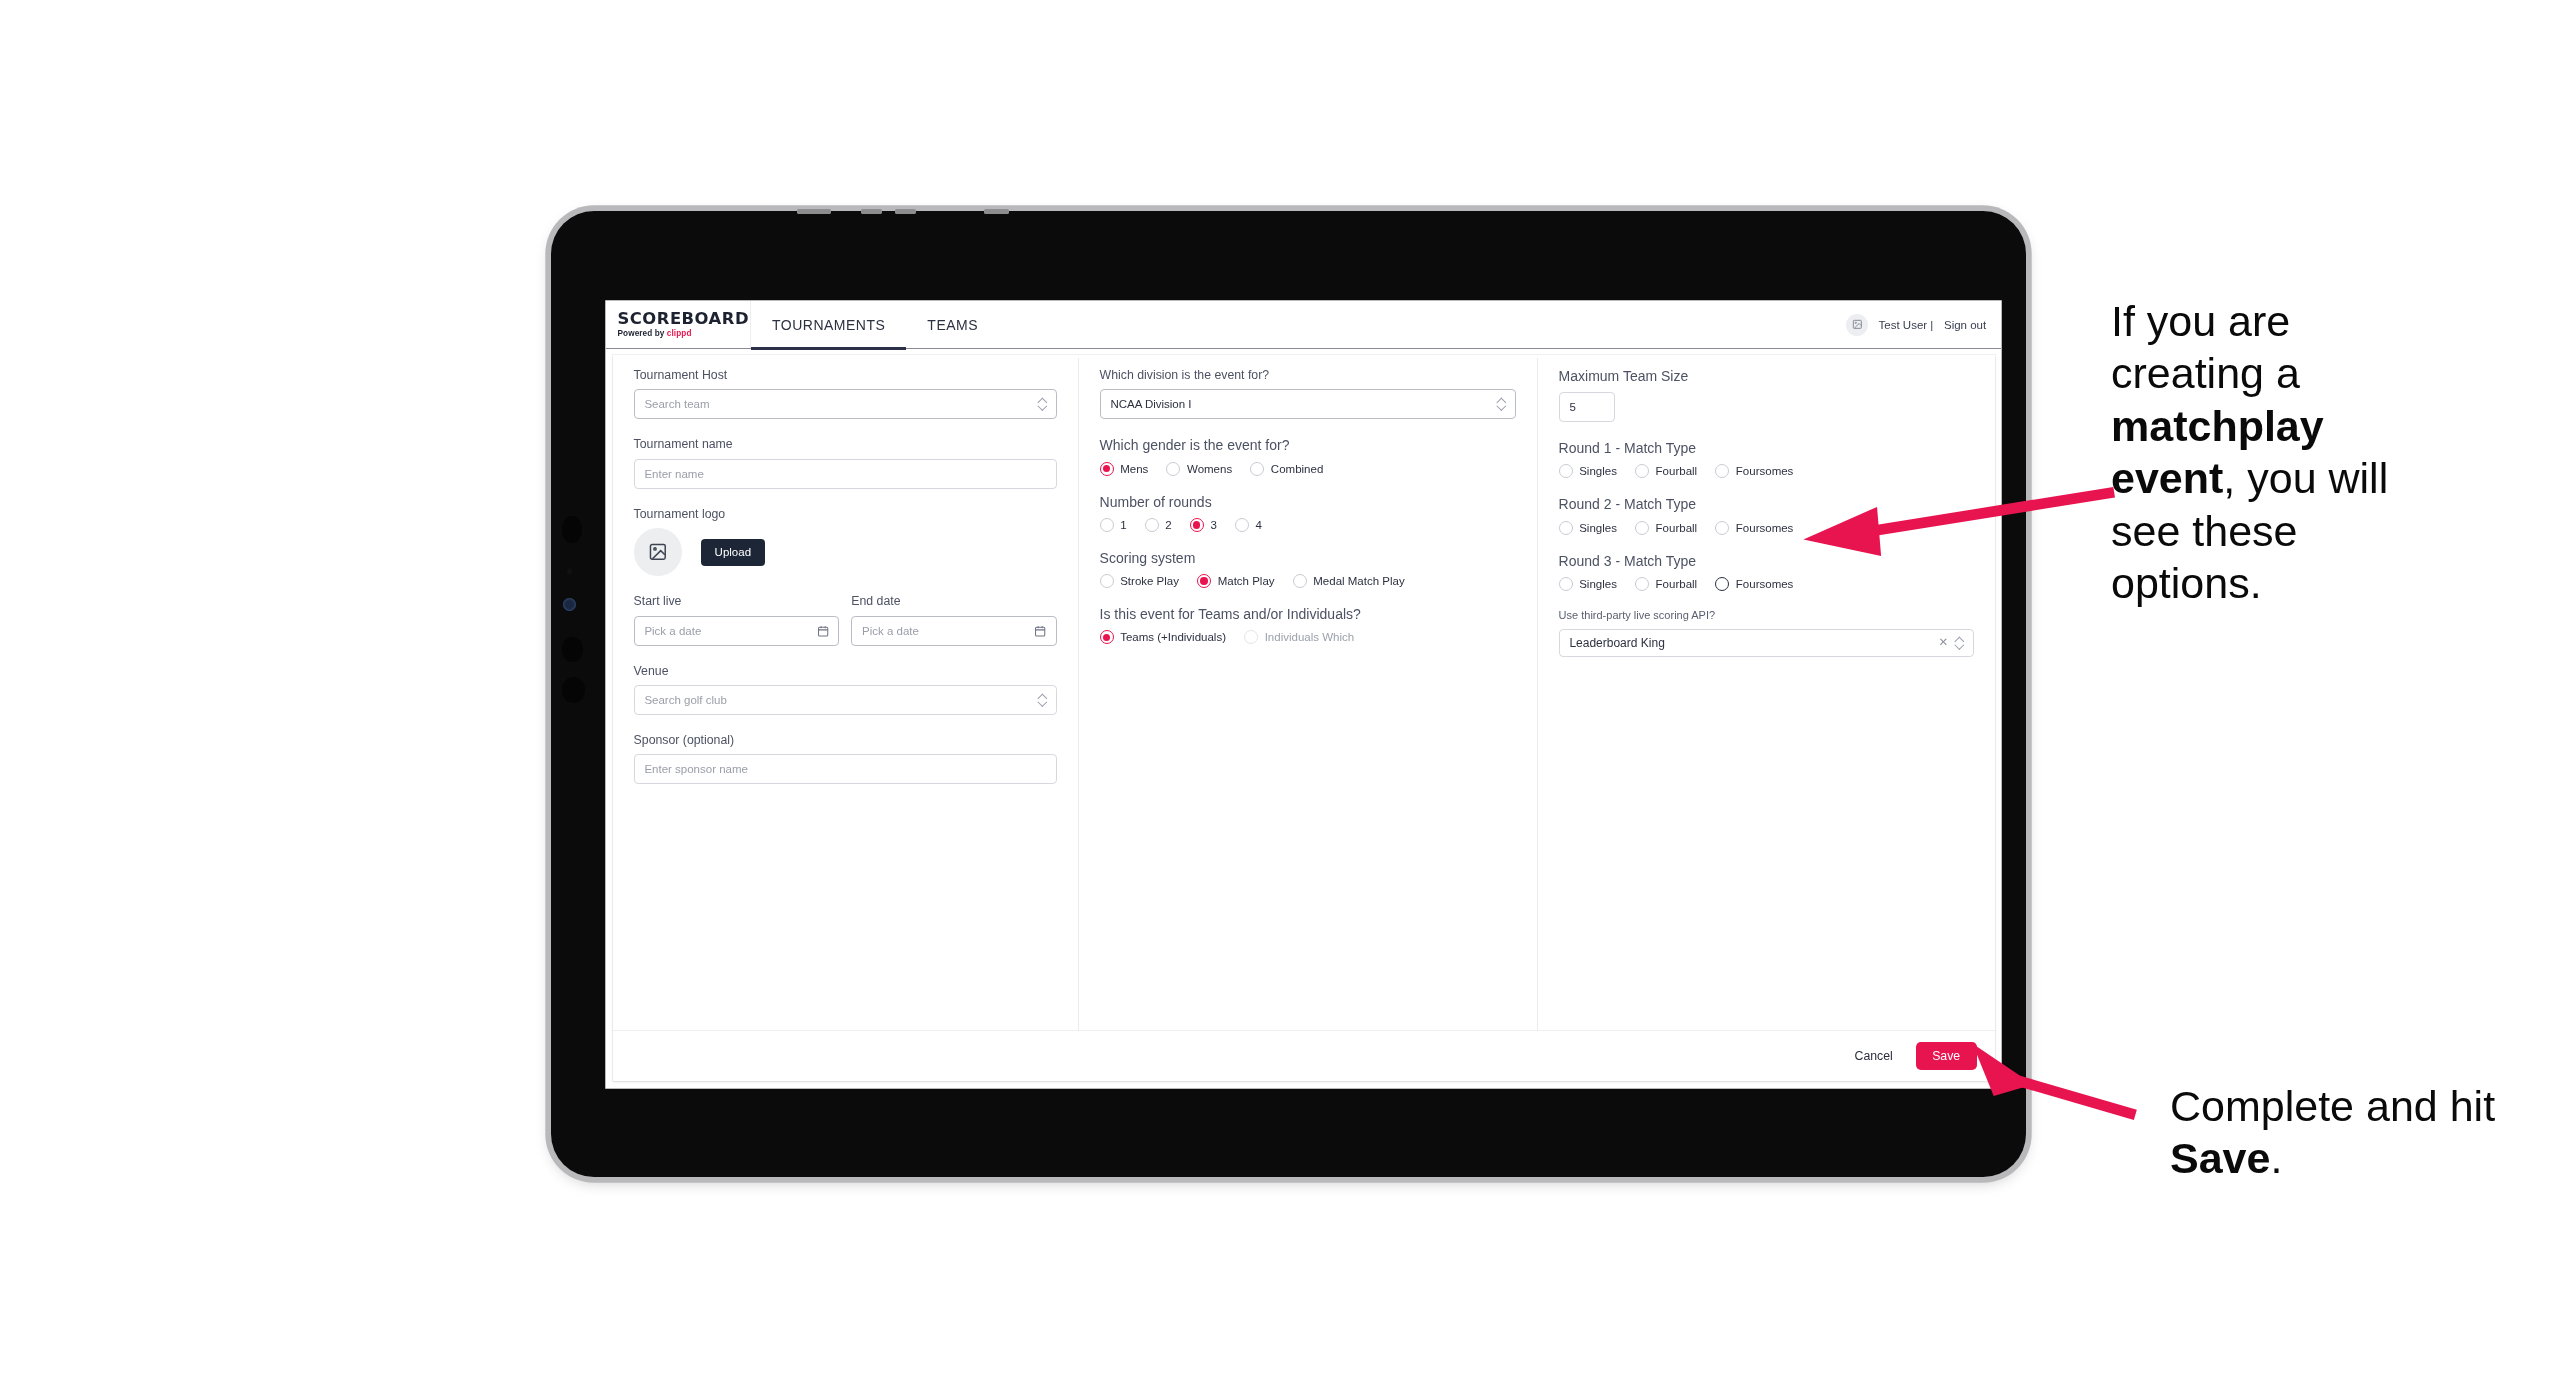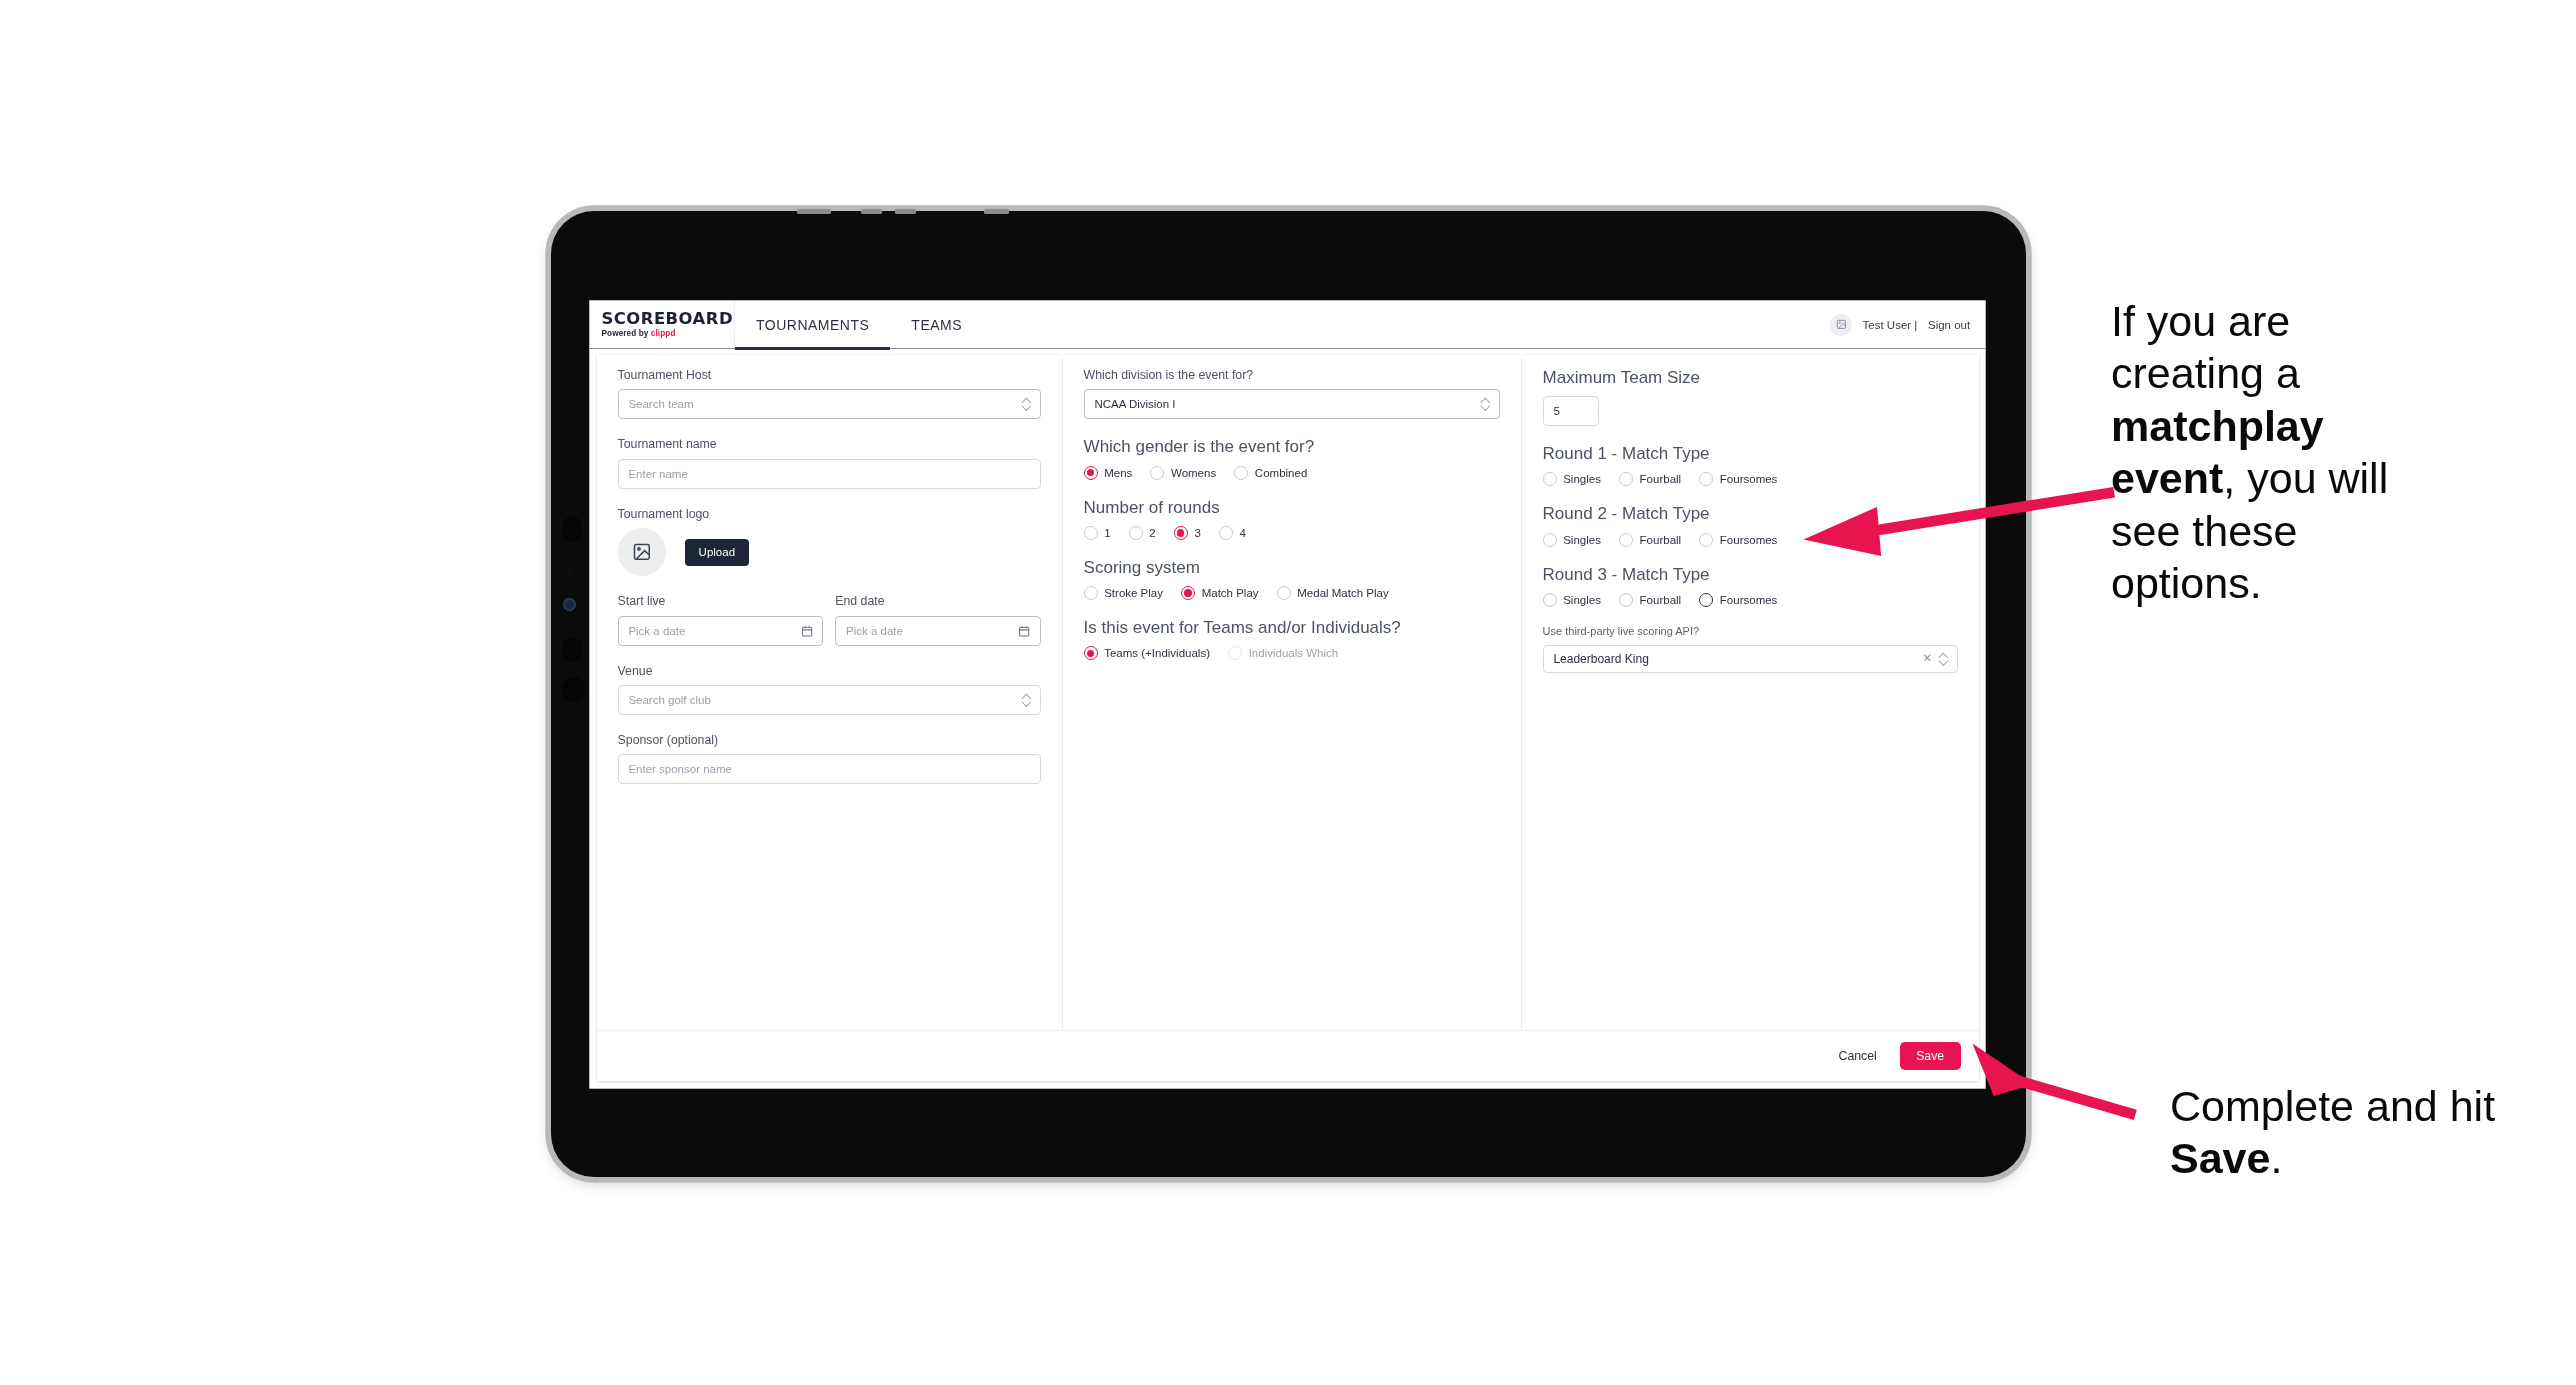--- a/index.html
+++ b/index.html
@@ -26,21 +26,21 @@
   .bezel-dot.d2 { top: 357px; width: 4.9px;  height: 5.7px;  left: 16.4px; background:#111; }
   .bezel-dot.d3 { top: 387px; width: 13px; height: 13px; left: 12.3px; background:#1b2740; box-shadow: inset 0 0 2.5px #4a6ea8; }
   .bezel-dot.d4 { top: 426px; width: 21px; height: 24.6px; }
   .bezel-dot.d5 { top: 466px; width: 23px; height: 26px; }
   
   .top-notch { position:absolute; top:-2.5px; height: 5.7px; background:#8d8d90; border-radius: 1.6px; }
 
   
   #screen {
     position: absolute;
-    left: 39px; top: 90px;
+    left: 55px; top: 90px;
     width: 1395px; height: 787px;
     background: #ffffff;
     box-shadow: 0 0 0 0.8px #e3e3e6;
   }
 
   
   #topnav {
     position: relative; height: 48px; width: 100%;
     background: #ffffff;
     border-bottom: 1.6px solid #8a8a95;
@@ -145,21 +145,21 @@
     width: 14px; height: 14px; border-radius:50%;
     border: 1.4px solid #c8cbd2; background:#fff;
     display:flex; align-items:center; justify-content:center; flex: 0 0 auto;
   }
   .rdot.on { border-color:#e8144f; }
   .rdot.on::after { content:""; width:7.4px; height:7.4px; border-radius:50%; background:#e8144f; }
   .rdot.focus { border-color:#2b3040; border-width:1.6px; }
   .rlabel { font-size: 11.5px; color:#2c3140; white-space:nowrap; }
   .rlabel.muted { color:#9ca1ab; }
 
-  .sublabel { font-size: 17px; color:#4c5263; margin: 0 0 8.2px 0; }
+  .sublabel { font-size: 14px; color:#4c5263; margin: 0 0 8.2px 0; }
   .sublabel.small { font-size: 11px; color:#5a6071; }
 
   .mt18 { margin-top: 14.8px; }
 
   
   #cardfoot {
     height: 51px; border-top: 0.8px solid #eceef0;
     display:flex; align-items:center; justify-content:flex-end; gap: 14.8px;
     padding-right: 18px;
   }

